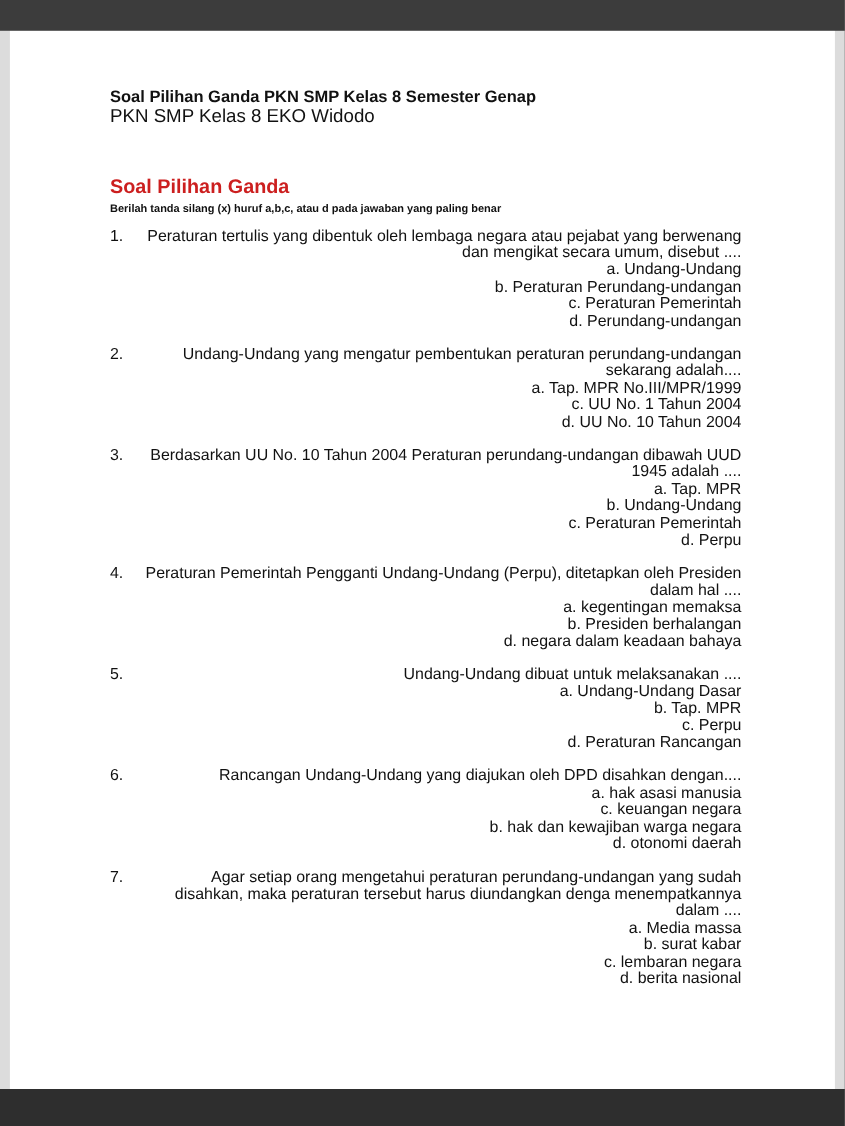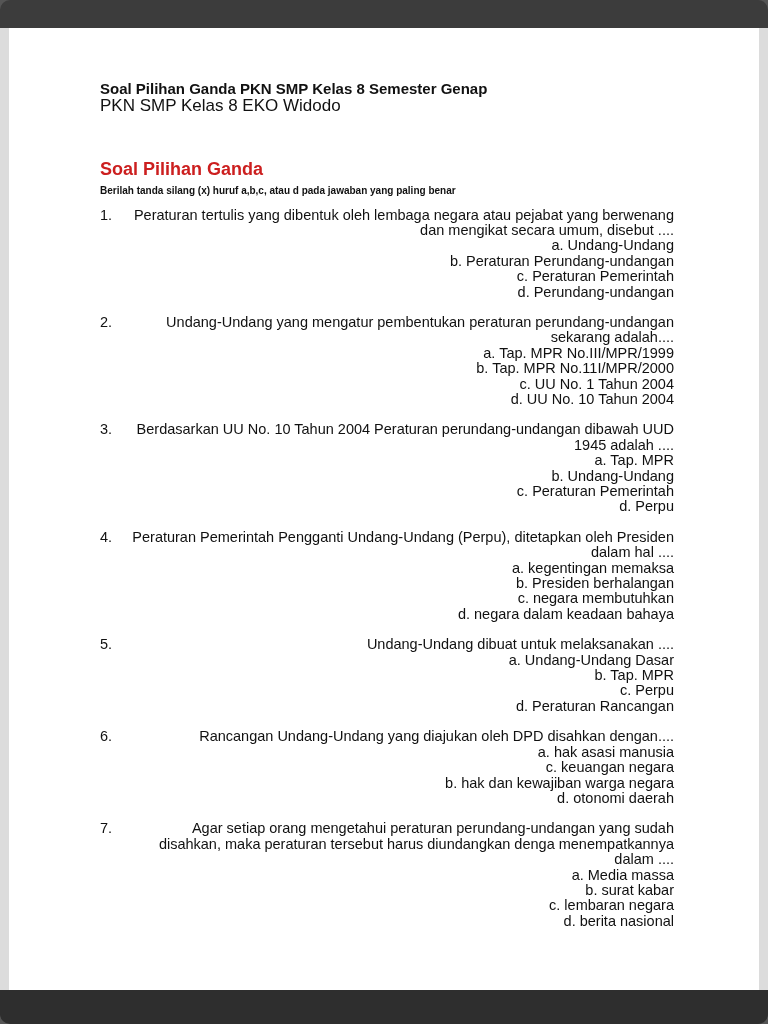--- a/index.html
+++ b/index.html
@@ -7,21 +7,20 @@
   body {
     font-family: "Liberation Sans", "DejaVu Sans", sans-serif;
     background: #555;
   }
   .viewer {
     width: 768px;
     height: 1024px;
     display: flex;
     flex-direction: column;
     overflow: hidden;
-    border-radius: 10px;
   }
   .bar-top {
     height: 28px;
     background: #3c3c3c;
     flex: none;
   }
   .bar-bottom {
     height: 34px;
     background: #2e2e2e;
     flex: none;
@@ -106,21 +105,20 @@
               <div class="q-opt">c. Peraturan Pemerintah</div>
               <div class="q-opt">d. Perundang-undangan</div>
             </div>
   </div>
 
   <div class="question">
     <div class="q-num">2.</div>
     <div class="q-body">
       <div class="q-text">Undang-Undang yang mengatur pembentukan peraturan perundang-undangan sekarang adalah....</div>
     <div class="q-opt">a. Tap. MPR No.III/MPR/1999</div>
-              <div class="q-opt">b. Tap. MPR No.11I/MPR/2000</div>
               <div class="q-opt">c. UU No. 1 Tahun 2004</div>
               <div class="q-opt">d. UU No. 10 Tahun 2004</div>
             </div>
   </div>
 
   <div class="question">
     <div class="q-num">3.</div>
     <div class="q-body">
       <div class="q-text">Berdasarkan UU No. 10 Tahun 2004 Peraturan perundang-undangan dibawah UUD 1945 adalah ....</div>
     <div class="q-opt">a. Tap. MPR</div>
@@ -129,21 +127,20 @@
               <div class="q-opt">d. Perpu</div>
             </div>
   </div>
 
   <div class="question">
     <div class="q-num">4.</div>
     <div class="q-body">
       <div class="q-text">Peraturan Pemerintah Pengganti Undang-Undang (Perpu), ditetapkan oleh Presiden dalam hal ....</div>
     <div class="q-opt">a. kegentingan memaksa</div>
               <div class="q-opt">b. Presiden berhalangan</div>
-              <div class="q-opt">c. negara membutuhkan</div>
               <div class="q-opt">d. negara dalam keadaan bahaya</div>
             </div>
   </div>
 
   <div class="question">
     <div class="q-num">5.</div>
     <div class="q-body">
       <div class="q-text">Undang-Undang dibuat untuk melaksanakan ....</div>
     <div class="q-opt">a. Undang-Undang Dasar</div>
               <div class="q-opt">b. Tap. MPR</div>

